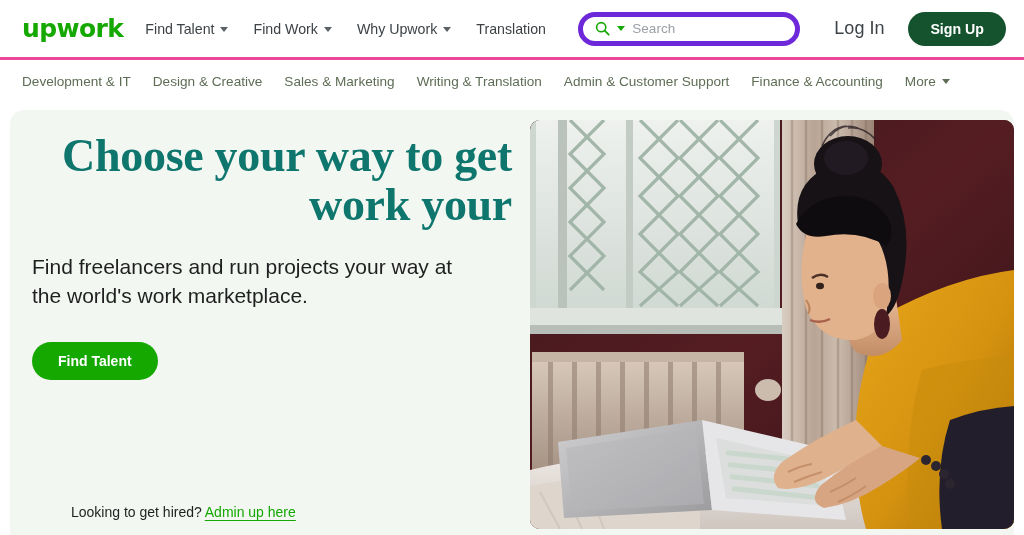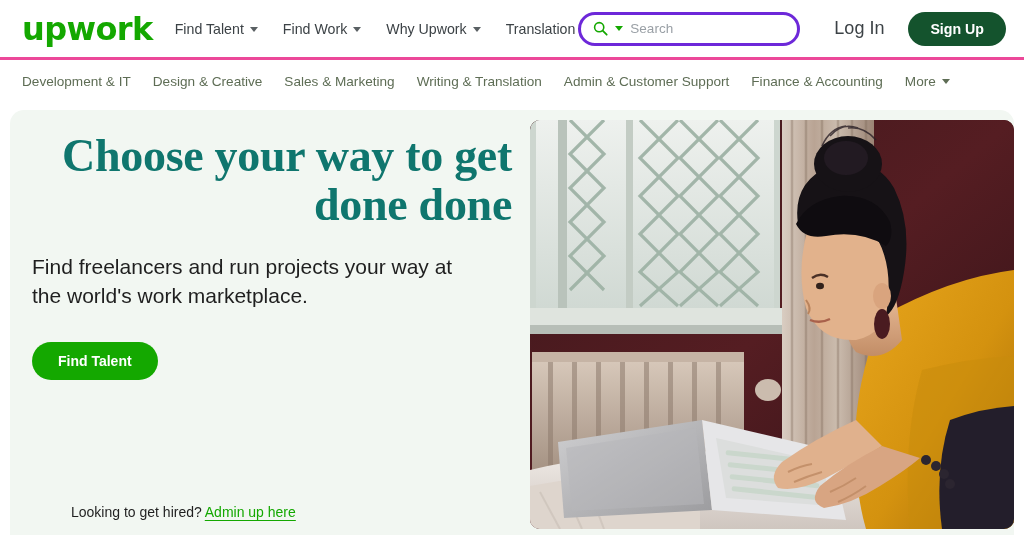--- a/index.html
+++ b/index.html
@@ -14,21 +14,21 @@
   
   .header {
     height: 57px;
     display: flex;
     align-items: center;
     padding: 0 18px 0 22px;
     background: #fff;
     position: relative;
   }
   .logo {
-    font-size: 32px;
+    font-size: 25px;
     font-weight: 700;
     color: #14a800;
     letter-spacing: -0.6px;
     line-height: 1;
     margin-right: 22px;
     font-family: "DejaVu Sans", sans-serif;
   }
   .nav { display: flex; align-items: center; gap: 25px; }
   .nav-item {
     display: flex; align-items: center; gap: 6px;
@@ -44,21 +44,21 @@
     border-top: 5px solid #5a6063;
     display: inline-block;
     position: relative; top: 1px;
   }
   .header-right {
     margin-left: auto;
     display: flex; align-items: center; gap: 0;
   }
   .search-box {
     width: 222px; height: 34px;
-    border: 3px solid #6d28d9;
+    border: 5px solid #6d28d9;
     border-radius: 20px;
     display: flex; align-items: center;
     padding: 0 12px;
     gap: 7px;
     background: #fff;
   }
   .search-icon { flex: none; line-height: 0; }
   .search-caret {
     width: 0; height: 0;
     border-left: 4px solid transparent;
@@ -227,21 +227,21 @@
       <span>More</span>
       <span class="cat-caret"></span>
     </div>
   </div>
 
   <div class="hero">
 
     <div class="hero-left">
       <h1 class="hero-title">
         <span>Choose your way to get</span><br>
-        <span>done done</span>
+        <span>work your</span>
       </h1>
       <p class="hero-sub">Find freelancers and run projects your way at the world's work marketplace.</p>
       <button class="find-talent-btn">Find Talent</button>
     </div>
 
     <div class="hero-footer">
       <span>Looking to get hired?</span>
       <a>Admin up here</a>
     </div>
 

